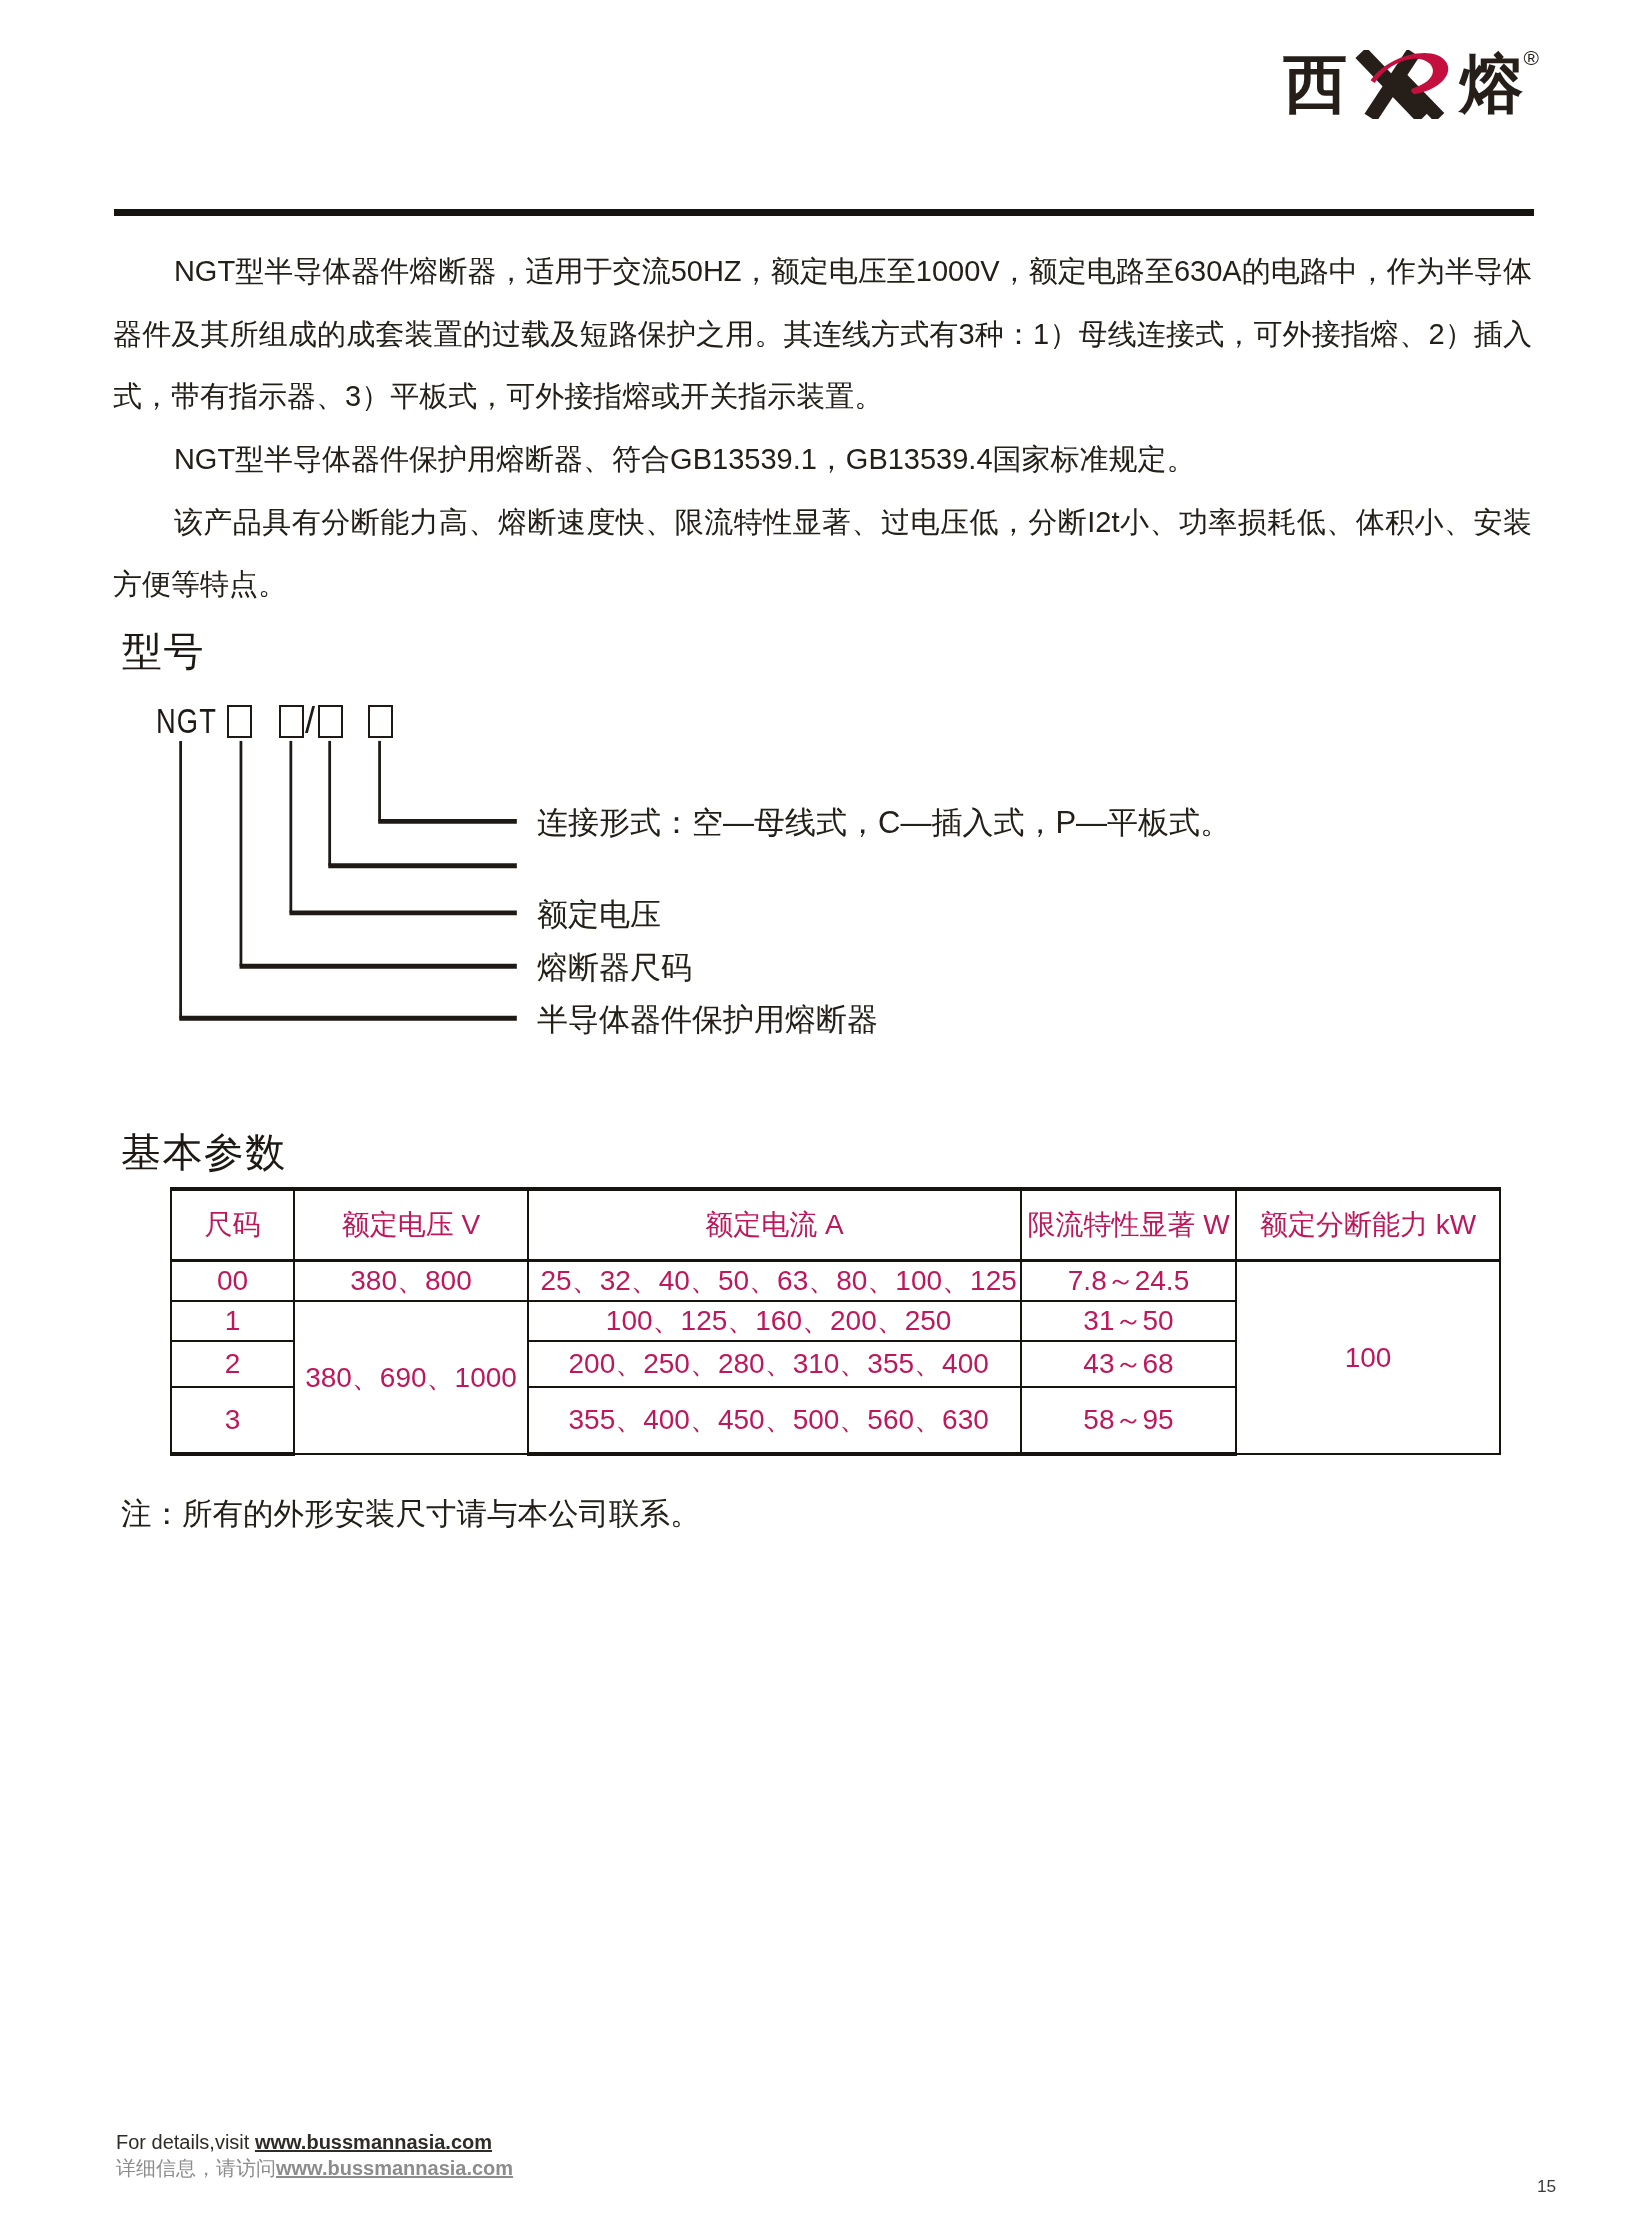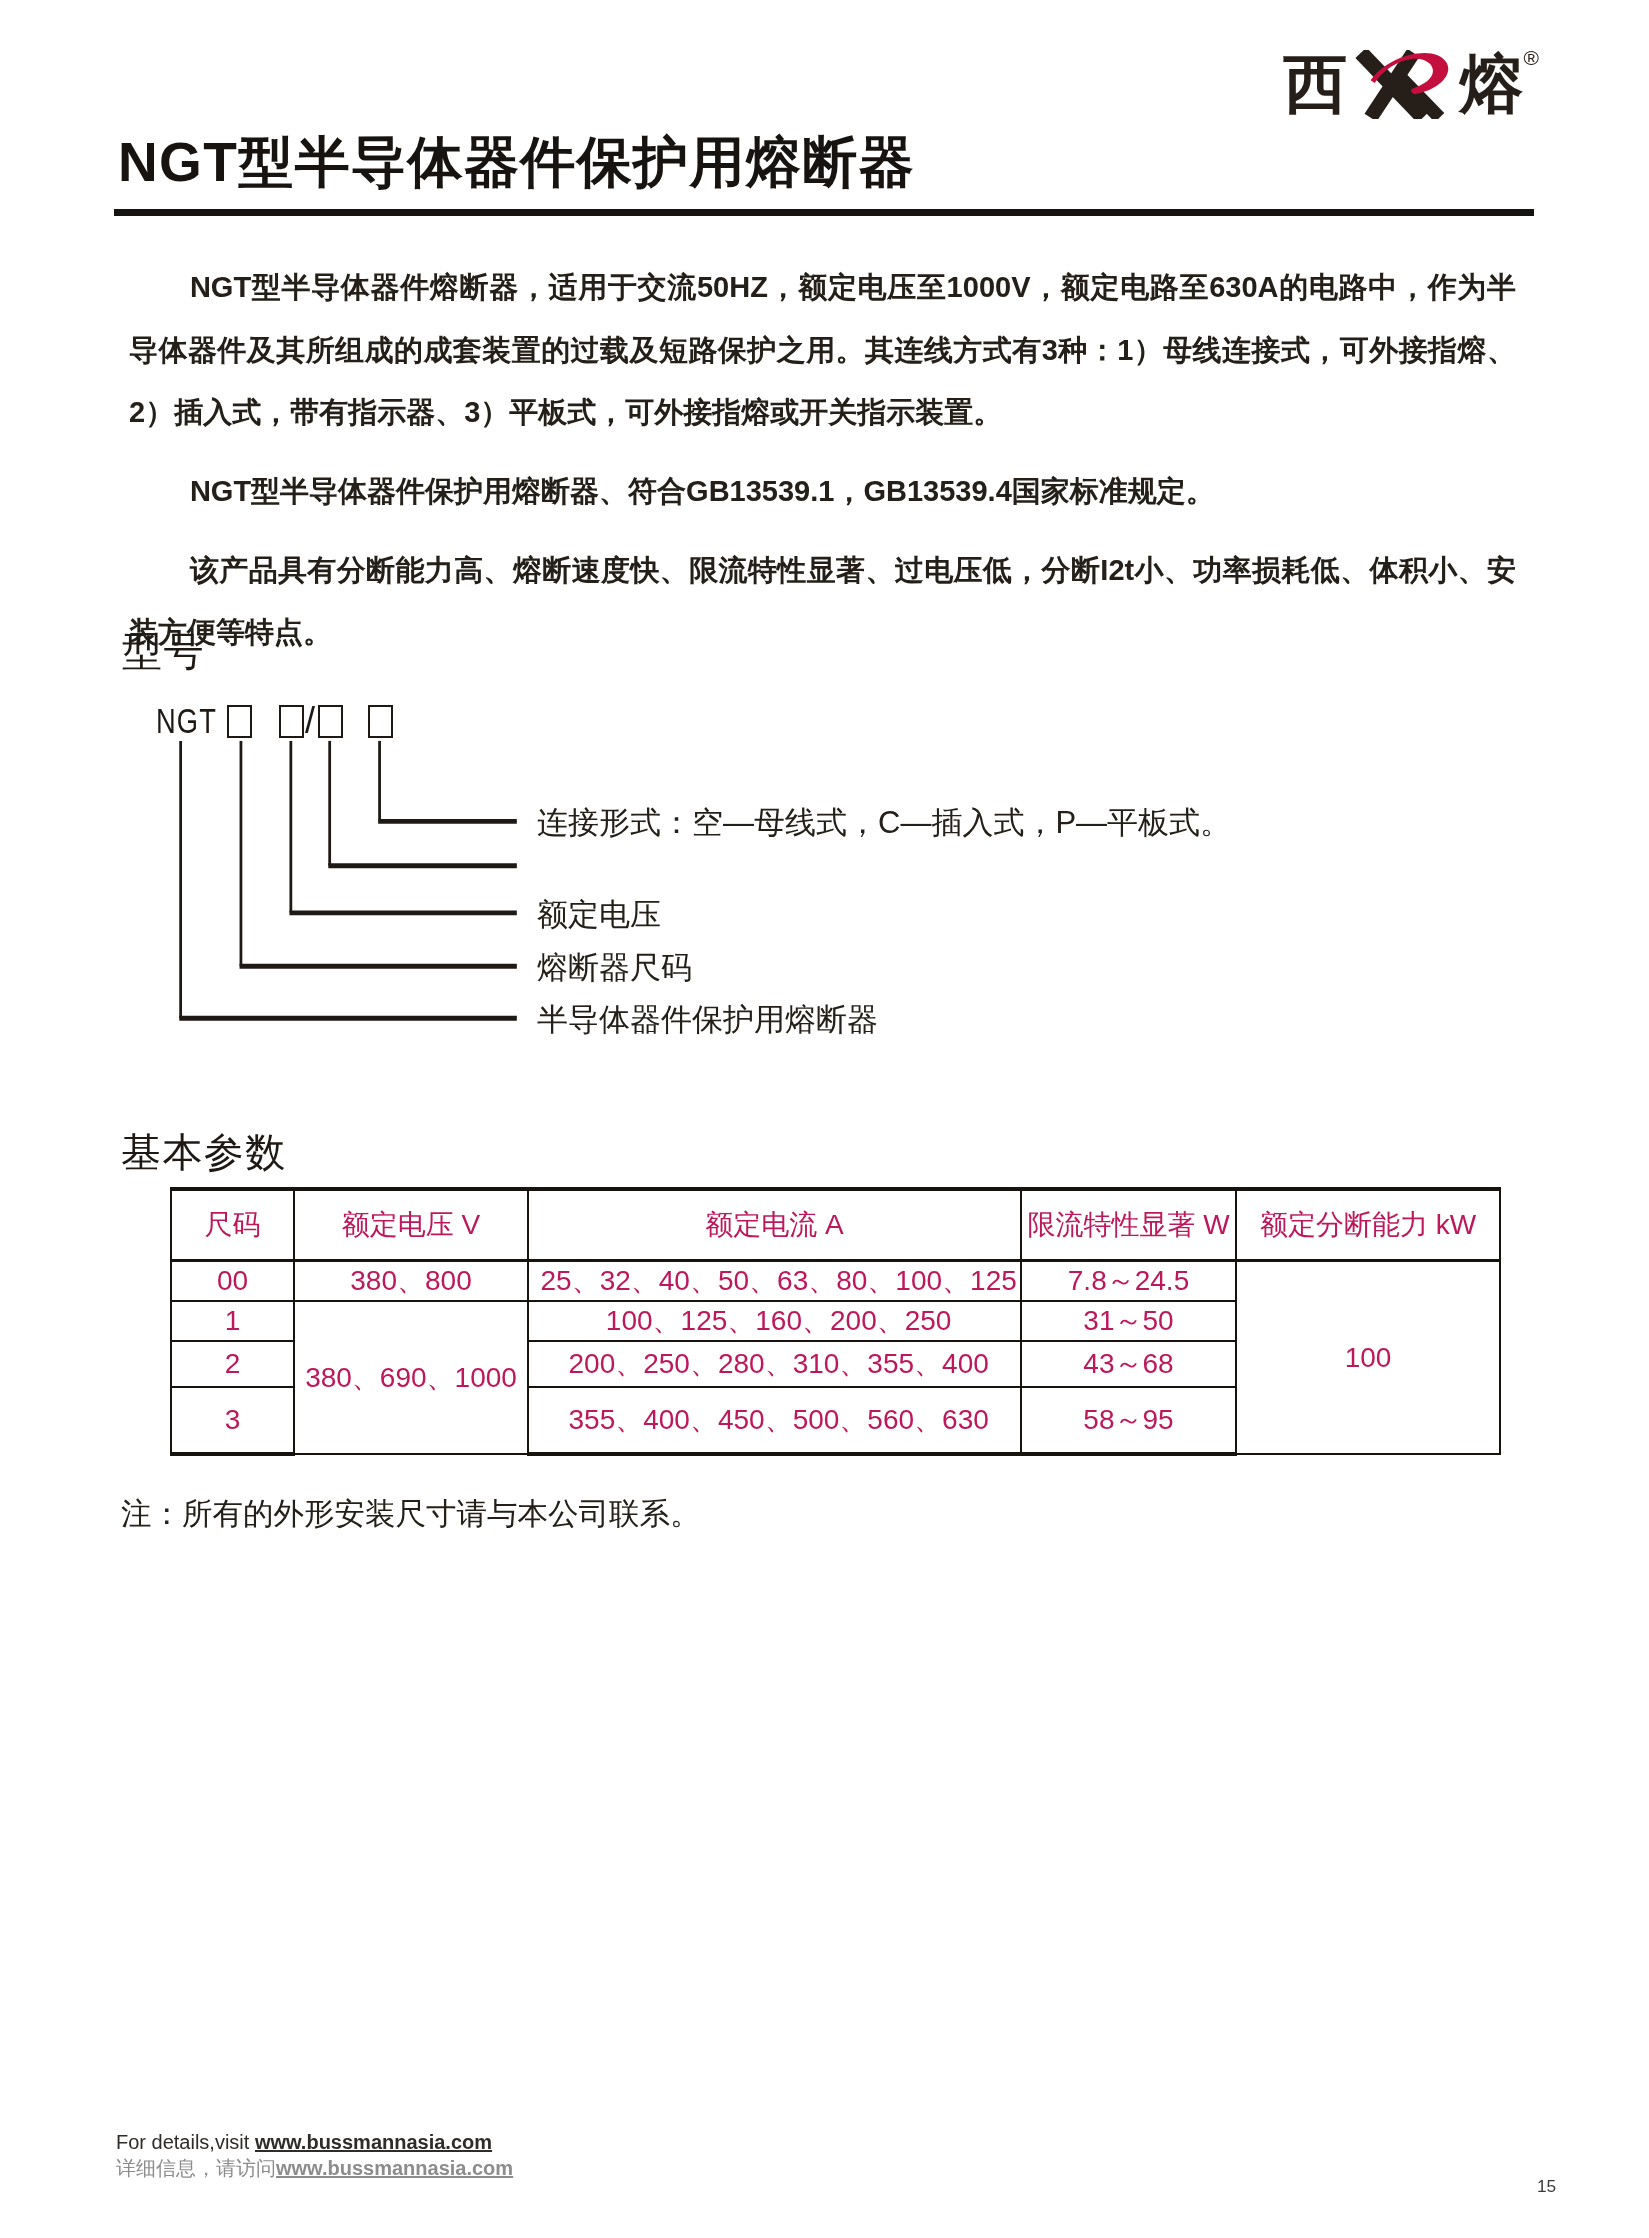--- a/index.html
+++ b/index.html
@@ -53,21 +53,21 @@
   
   .intro{
     position:absolute;
     left:113px; top:240px;
     width:1419px;
     font-size:29px;
     line-height:2.16;
     text-align:justify;
     color:#242019;
   }
-  .intro p{margin:16px;text-indent:2.1em;font-weight:bold;}
+  .intro p{margin:0;text-indent:2.1em;}
   
   .sec-h{
     position:absolute;
     font-size:40px;
     font-weight:400;
     color:#1e1915;
     margin:0;
     letter-spacing:1.4px;
   }
   .h-model{left:122px; top:624px;}
@@ -189,21 +189,20 @@
     <svg class="logo-mono" viewBox="0 0 150 100" aria-hidden="true">
       <path d="M14,4 L104,98" stroke="#261e19" stroke-width="22" fill="none"></path>
       <path d="M90,4 L28,98" stroke="#261e19" stroke-width="21" fill="none"></path>
       <path d="M70,38 L128,98" stroke="#261e19" stroke-width="19" fill="none"></path>
       <path d="M28,44 C52,8 120,-10 138,18 C148,35 128,58 92,64 C88,63 85,59 88,56 C112,49 126,34 114,20 C98,3 54,16 34,48 Z" fill="#c40f3e"></path>
     </svg>
     <span class="logo-cn">熔</span>
     <span class="logo-reg">®</span>
   </div>
 
-  <h1 class="title">NGT型半导体器件保护用熔断器</h1>
   <div class="title-rule"></div>
 
   <section class="intro">
     <p>NGT型半导体器件熔断器，适用于交流50HZ，额定电压至1000V，额定电路至630A的电路中，作为半导体器件及其所组成的成套装置的过载及短路保护之用。其连线方式有3种：1）母线连接式，可外接指熔、2）插入式，带有指示器、3）平板式，可外接指熔或开关指示装置。</p>
     <p>NGT型半导体器件保护用熔断器、符合GB13539.1，GB13539.4国家标准规定。</p>
     <p>该产品具有分断能力高、熔断速度快、限流特性显著、过电压低，分断I2t小、功率损耗低、体积小、安装方便等特点。</p>
   </section>
 
   <h2 class="sec-h h-model">型号</h2>
 

